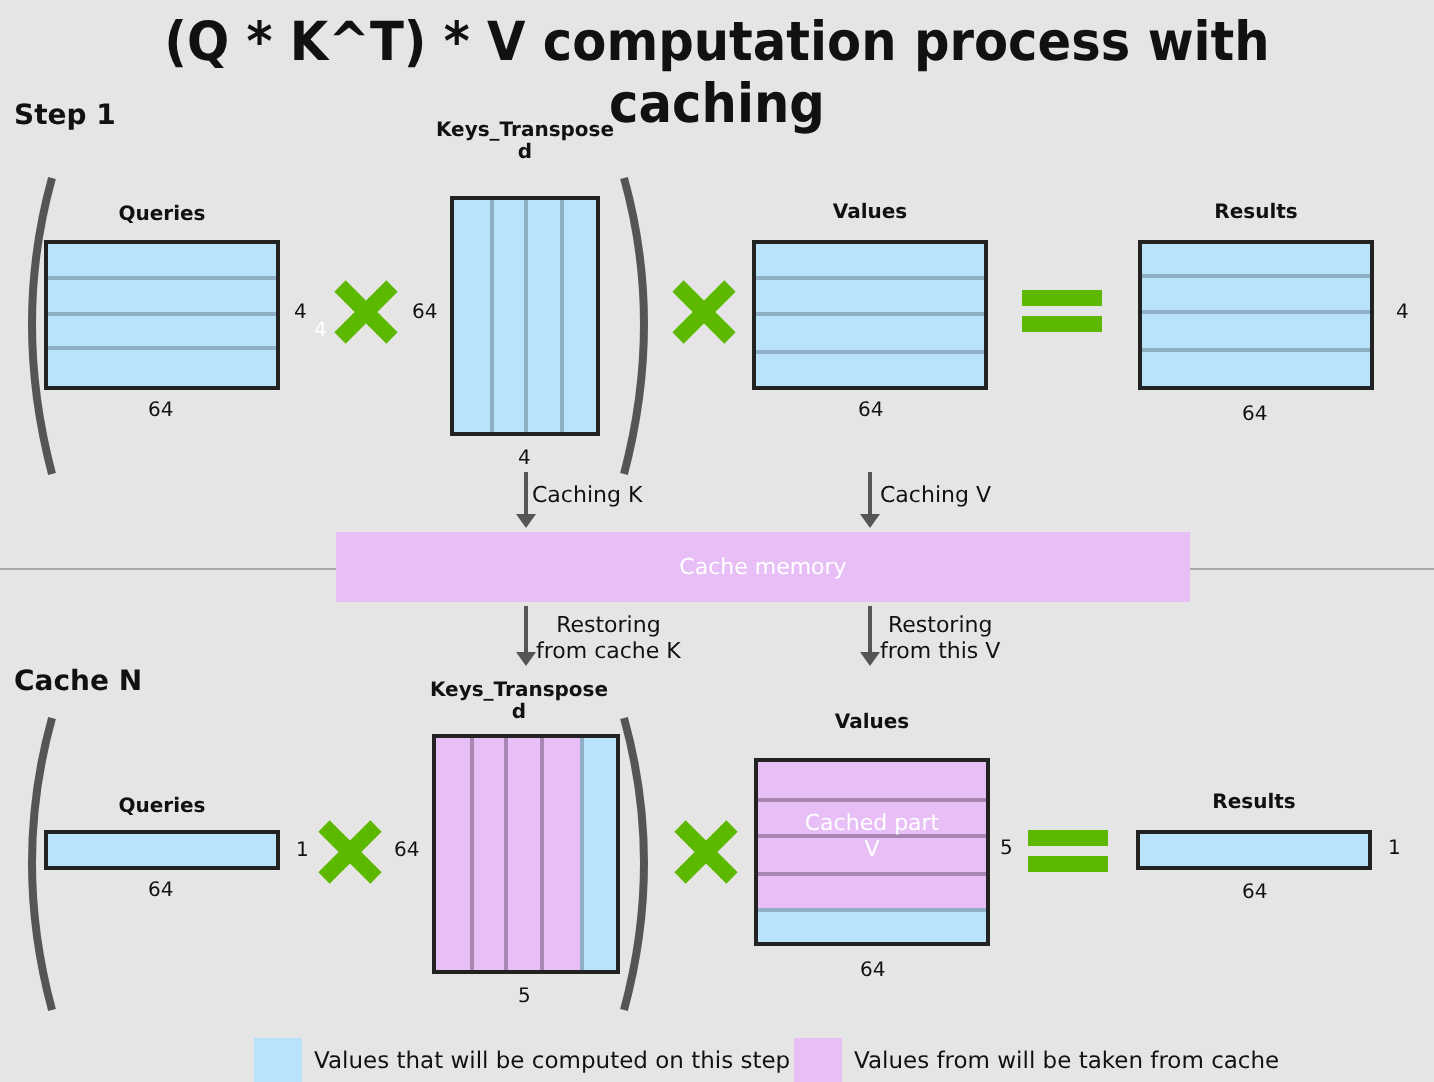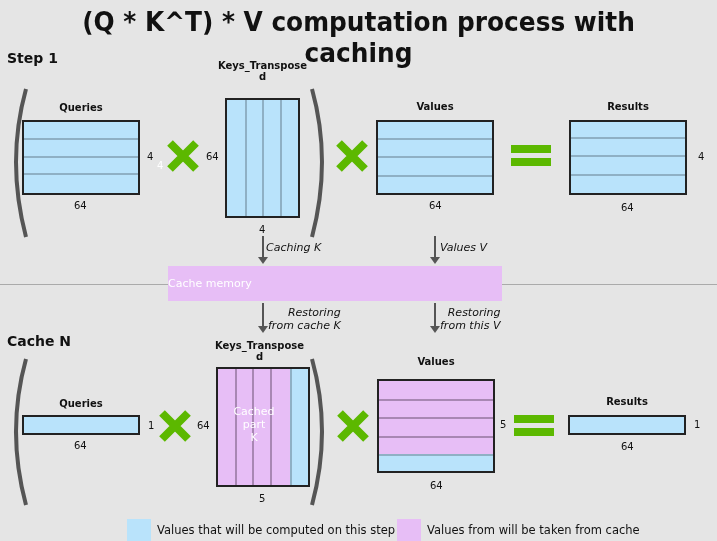--- a/index.html
+++ b/index.html
@@ -7,25 +7,25 @@
          font-family:"DejaVu Sans", sans-serif; color:#111; }
   .abs { position:absolute; }
   .title { left:0; top:6px; width:717px; text-align:center; font-size:27px; font-weight:bold; letter-spacing:0px; transform:scaleX(0.92); }
   .step { font-size:14px; font-weight:bold; }
   .lbl { font-size:10px; font-weight:bold; text-align:center; line-height:11px; }
   .num { font-size:10px; }
   .mat { position:absolute; border:2px solid #222; box-sizing:border-box; background:#b9e3fb; }
   .row { position:absolute; left:0; right:0; height:2px; background:#8fb0c4; }
   .col { position:absolute; top:0; bottom:0; width:2px; background:#8fb0c4; }
   .prow { background:#a887b3; }
-  .cache { left:168px; top:266px; width:334px; height:35px; background:#e7bef6; color:#fff; font-size:11px; line-height:35px; }
+  .cache { left:168px; top:266px; width:427px; height:35px; background:#e7bef6; color:#fff; font-size:11px; text-align:center; line-height:35px; }
   .hline { left:0; width:717px; top:284px; height:1px; background:#aaa; }
   .arrow { position:absolute; width:2px; background:#555; }
   .arrow::after { content:""; position:absolute; left:-4px; bottom:-6px; border-left:5px solid transparent; border-right:5px solid transparent; border-top:7px solid #555; }
-  .atext { font-size:11px; line-height:13px; text-align:right;font-style:italic; }
+  .atext { font-size:11px; line-height:13px; text-align:center; }
   .cached-text { color:#fff; font-size:11px; text-align:center; line-height:13px; }
   .legend-swatch { width:24px; height:22px; }
   .legend-text { font-size:11.5px;text-align:center; }
 </style>
 </head>
 <body>
 
 <div class="abs title">(Q * K^T) * V computation process with caching</div>
 
 <div class="abs step" style="left:7px;top:50px;">Step 1</div>
@@ -83,21 +83,21 @@
   <div class="row" style="top:15px"></div>
     <div class="row" style="top:33px"></div>
     <div class="row" style="top:52px"></div>
 </div>
 <div class="abs num" style="left:698px;top:151px;">4</div>
 <div class="abs num" style="left:621px;top:202px;">64</div>
 
 <div class="arrow" style="left:262px;top:236px;height:22px;"></div>
 <div class="abs atext" style="left:266px;top:241px;">Caching K</div>
 <div class="arrow" style="left:434px;top:236px;height:22px;"></div>
-<div class="abs atext" style="left:440px;top:241px;">Values V</div>
+<div class="abs atext" style="left:440px;top:241px;">Caching V</div>
 
 <div class="abs hline"></div>
 <div class="abs cache">Cache memory</div>
 
 <div class="arrow" style="left:262px;top:303px;height:24px;"></div>
 <div class="abs atext" style="left:268px;top:306px;">
   <div>Restoring</div>
   <div>from cache K</div>
 </div>
 <div class="arrow" style="left:434px;top:303px;height:24px;"></div>
@@ -125,38 +125,37 @@
 
 <div class="abs lbl" style="left:202px;top:340px;width:115px;">
   <div>Keys_Transpose</div>
   <div>d</div>
 </div>
 <div class="mat" style="left:216px;top:367px;width:94px;height:120px;background:#e7bef6;">
   <div class="col prow" style="left:17px"></div>
     <div class="col prow" style="left:34px"></div>
     <div class="col prow" style="left:52px"></div>
   <div class="abs" style="left:72px;top:0;bottom:0;right:0;background:#b9e3fb;border-left:2px solid #8fb0c4;"></div>
-  <div class="abs cached-text" style="left:0;width:72px;top:36px;">
-    <div>Cached</div>
-    <div>part</div>
-    <div>K</div>
-  </div>
 </div>
 <div class="abs num" style="left:259px;top:493px;">5</div>
 
 <svg class="abs" style="left:336px;top:409px;" width="34" height="34">
   <path d="M4 4 L30 30 M30 4 L4 30" stroke="#5cb800" stroke-width="8"></path>
 </svg>
 
 <div class="abs lbl" style="left:377px;top:356px;width:118px;">Values</div>
 <div class="mat" style="left:377px;top:379px;width:118px;height:94px;background:#e7bef6;">
   <div class="row prow" style="top:18px"></div>
     <div class="row prow" style="top:36px"></div>
     <div class="row prow" style="top:55px"></div>
   <div class="abs" style="left:0;right:0;top:73px;bottom:0;background:#b9e3fb;border-top:2px solid #8fb0c4;"></div>
+  <div class="abs cached-text" style="left:0;right:0;top:24px;">
+    <div>Cached part</div>
+    <div>V</div>
+  </div>
 </div>
 <div class="abs num" style="left:500px;top:419px;">5</div>
 <div class="abs num" style="left:430px;top:480px;">64</div>
 
 <svg class="abs" style="left:514px;top:415px;" width="42" height="24">
   <rect x="0" y="0" width="40" height="8" fill="#5cb800"></rect>
     <rect x="0" y="13" width="40" height="8" fill="#5cb800"></rect>
 </svg>
 
 <div class="abs lbl" style="left:568px;top:396px;width:118px;">Results</div>

